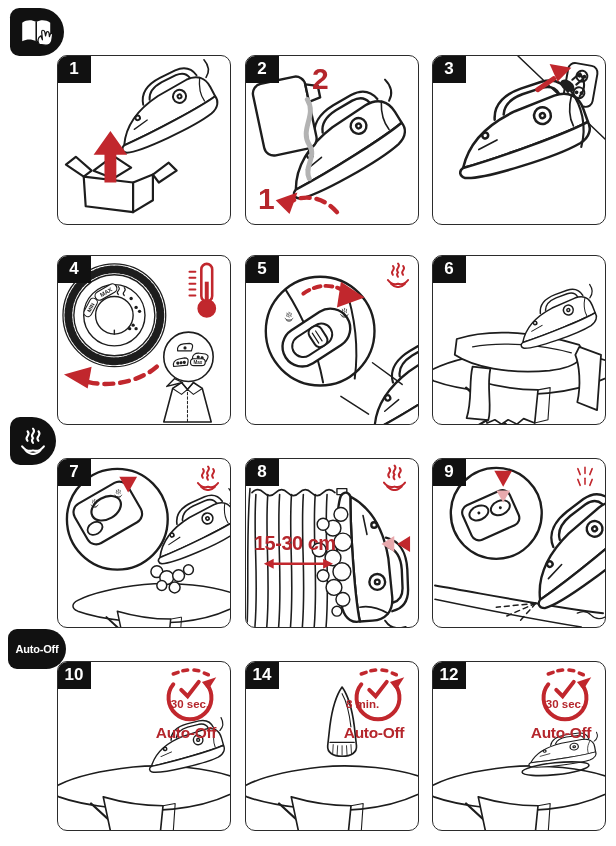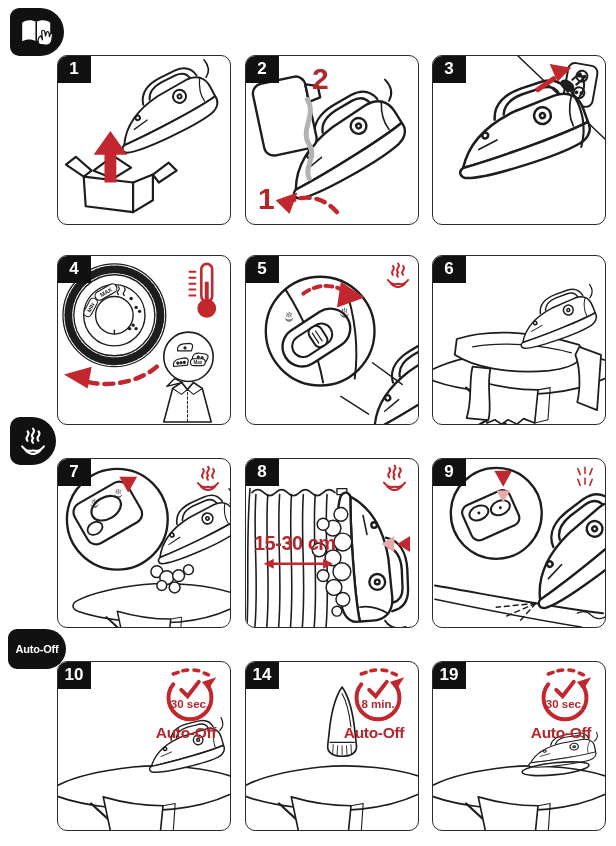--- a/index.html
+++ b/index.html
@@ -418,26 +418,26 @@
       <g transform="translate(-8,76) scale(0.56)">
           <use href="#sym-board" width="340" height="190"></use>
         </g>
       <g transform="translate(72,22) scale(0.56)">
           <use href="#sym-iron-up" width="90" height="140"></use>
         </g>
     </svg>
     <svg class="p-icon" style="left:96px;top:4px;width:72px;height:62px" viewBox="0 0 90 78">
         <use href="#sym-timer"></use>
       </svg>
-    <span class="lbl" style="left:100px;top:37px;width:64px;text-align:center;font-size:11.5px">8 min.</span>
+    <span class="lbl" style="left:100px;top:37px;width:64px;text-align:left;font-size:11.5px">8 min.</span>
     <span class="lbl" style="left:88px;top:63px;width:80px;text-align:center;font-size:15.5px;letter-spacing:-0.3px">Auto-Off</span>
   </div>
 
   <div class="panel" style="left:432px;top:661px">
-    <div class="num">19</div>
+    <div class="num">12</div>
     <svg class="art" viewBox="0 0 174 170">
       <g transform="translate(-8,76) scale(0.56)">
           <use href="#sym-board" width="340" height="190"></use>
         </g>
       <g transform="translate(92,76) rotate(-6) scale(0.42,0.34)">
           <use href="#sym-iron" width="180" height="110"></use>
         </g>
       <ellipse class="ln" cx="124" cy="108" rx="34" ry="6" stroke-width="1.6" transform="rotate(-6,124,108)"></ellipse>
     </svg>
     <svg class="p-icon" style="left:96px;top:4px;width:72px;height:62px" viewBox="0 0 90 78">

